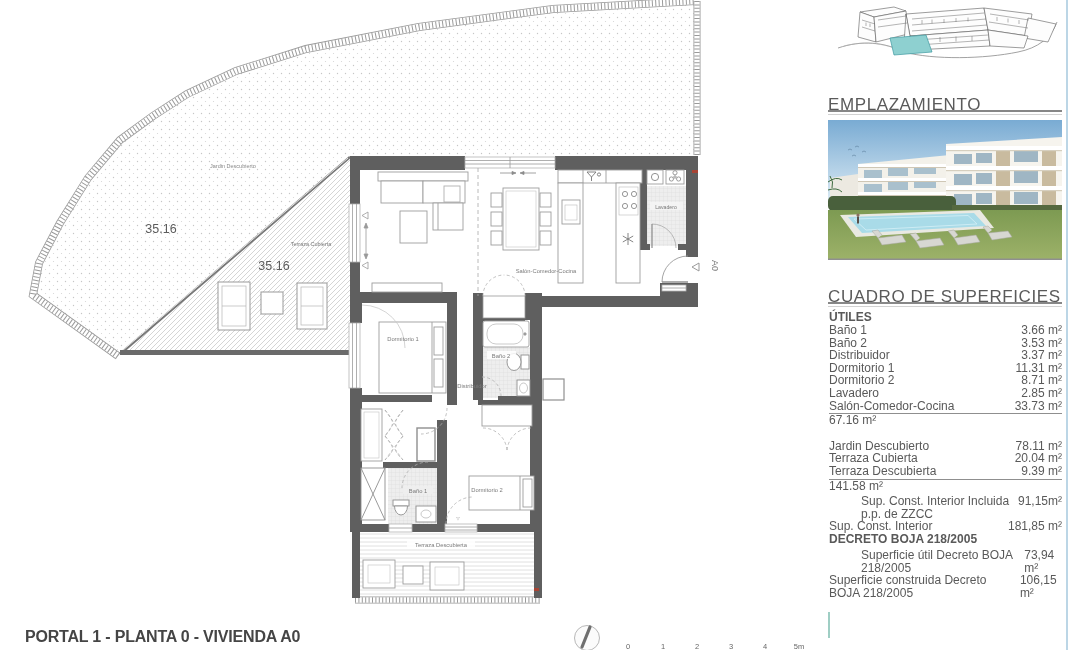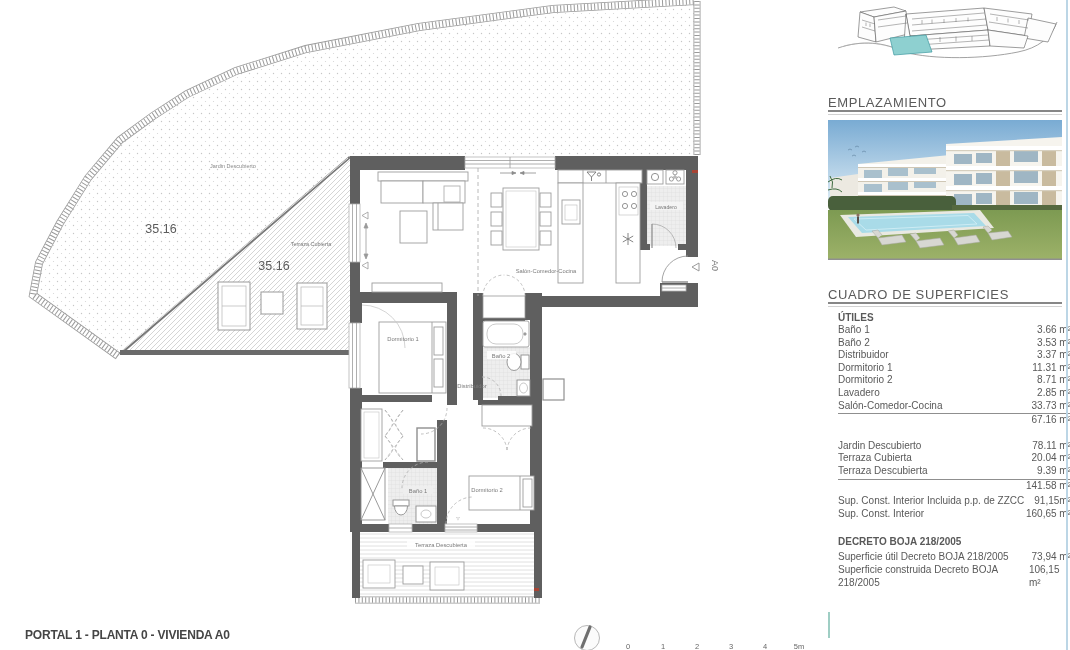--- a/index.html
+++ b/index.html
@@ -1,39 +1,39 @@
 <!DOCTYPE html>
 <html><head>
 <meta charset="utf-8">
 <style>
   html,body{margin:0;padding:0;background:#e8e8e8;}
   .page{position:relative;width:1070px;height:650px;background:#ffffff;overflow:hidden;
         font-family:"Liberation Sans",sans-serif;}
   .plan-svg{position:absolute;left:0;top:0;}
-  .sheet-title{position:absolute;left:25px;top:628px;font-size:12px;font-weight:700;
+  .sheet-title{position:absolute;left:25px;top:628px;font-size:16px;font-weight:700;
         letter-spacing:-0.2px;color:#454545;}
   .right-edge{position:absolute;left:1066px;top:0;width:2px;height:650px;background:#bcd6e6;}
   .teal-tick{position:absolute;left:828px;top:612px;width:2px;height:26px;background:#9fcec4;}
 
   .sidebar{position:absolute;left:828px;top:0;width:236px;height:650px;}
   .axon{position:absolute;left:2px;top:2px;width:232px;height:60px;}
-  .sb-heading{position:absolute;left:0;font-size:13px;letter-spacing:0.6px;color:#5a5a5a;}
+  .sb-heading{position:absolute;left:0;font-size:17px;letter-spacing:0.6px;color:#5a5a5a;}
   .h-emplaz{top:95px;}
   .h-cuadro{top:287px;text-align:center;}
   .sb-rule{position:absolute;left:0;right:2px;height:2px;border-top:2px solid #878787;
         border-bottom:1px solid #d2d2d2;}
   .r1{top:110px;} .r2{top:302px;}
   .photo{position:absolute;left:0;top:120px;width:234px;height:140px;}
-  .surfaces{position:absolute;left:10px;top:311px;width:233px;font-size:10px;color:#595959;}
+  .surfaces{position:absolute;left:1px;top:311px;width:233px;font-size:12px;color:#595959;}
   .s-head{font-weight:700;line-height:13px;}
   .s-row{display:flex;justify-content:space-between;line-height:12.6px;}
   .s-row .v{text-align:left;}
   .s-line{border-top:1px solid #8f8f8f;margin-top:1px;}
-  .s-total{display:flex;justify-content:flex-end;line-height:12.6px;}
-  .gap14{margin-top:13px;} .gap4{margin-top:3px;} .gap16{margin-top:15px;}
+  .s-total{display:flex;line-height:12.6px;}
+  .gap14{margin-top:13px;} .gap4{margin-top:3px;margin-left:32px;} .gap16{}
 </style>
 </head>
 <body>
 
 <div class="page">
 
   <svg class="plan-svg" width="825" height="650" viewBox="0 0 825 650">
     <defs>
       <pattern id="dots" width="8" height="8" patternUnits="userSpaceOnUse">
         <circle cx="1.5" cy="1.5" r="0.7" fill="#c6c6c6"></circle>
@@ -563,21 +563,21 @@
       <div class="s-total">
         <span class="v">141.58 m²</span>
       </div>
 
       <div class="s-row gap4">
         <span>Sup. Const. Interior Incluida p.p. de ZZCC</span>
         <span class="v">91,15m²</span>
       </div>
       <div class="s-row">
         <span>Sup. Const. Interior</span>
-        <span class="v">160,65 m²</span>
+        <span class="v">181,85 m²</span>
       </div>
 
       <div class="s-head gap16">DECRETO BOJA 218/2005</div>
       <div class="s-row gap4">
         <span>Superficie útil Decreto BOJA 218/2005</span>
         <span class="v">73,94 m²</span>
       </div>
       <div class="s-row">
         <span>Superficie construida Decreto BOJA 218/2005</span>
         <span class="v">106,15 m²</span>

